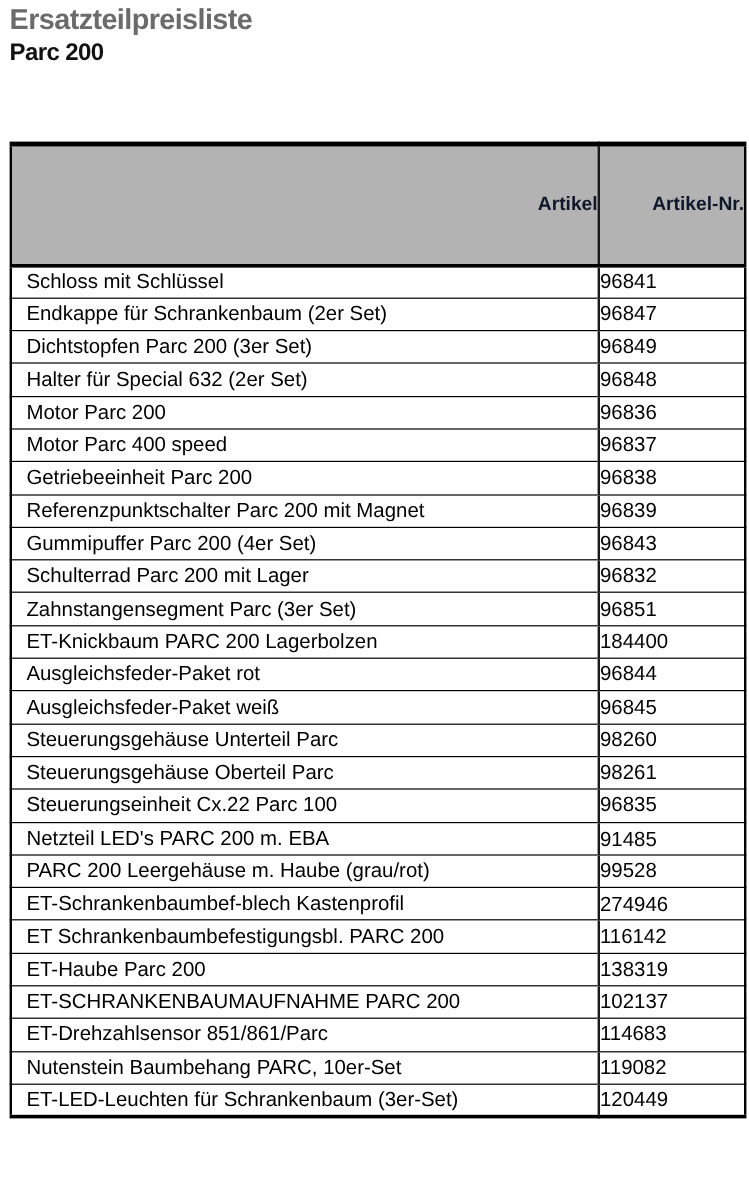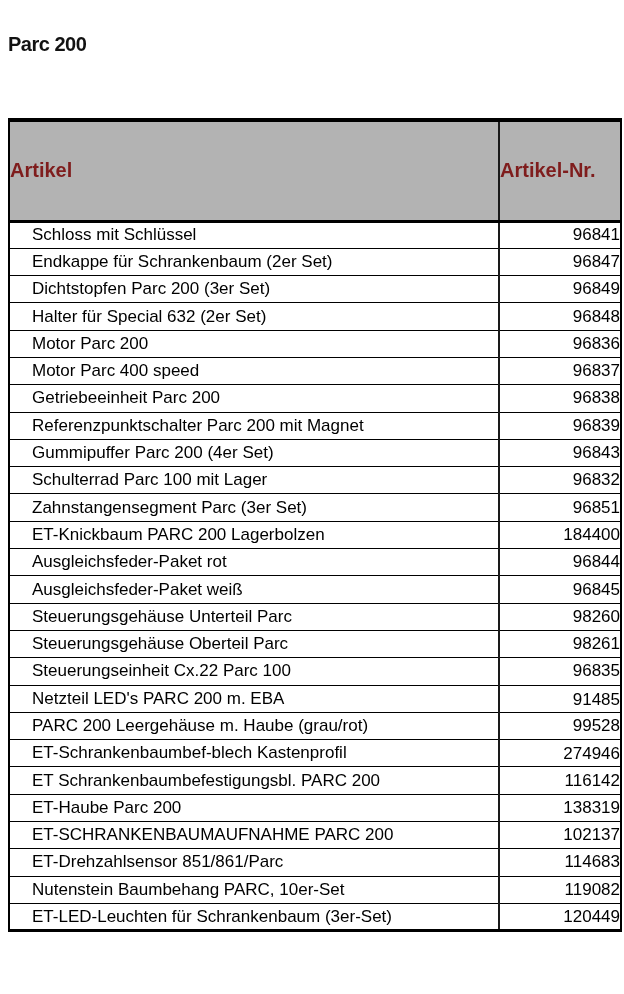--- a/index.html
+++ b/index.html
@@ -50,54 +50,55 @@
     font-size: 17px;
     color: #000;
   }
   col.col-artikel { width: 490px; }
   col.col-nr { width: 122px; }
   thead th {
     height: 101px;
     background: #b3b3b3;
     border-bottom: 3px solid #000;
     border-left: 2px solid #1a1a1a;
-    font-size: 20px;
+    font-size: 16px;
     font-weight: bold;
-    text-align: left;
+    text-align: right;
     vertical-align: middle;
-    color: #7f1d1d;
+    color: #0f172a;
   }
   thead th:first-child { border-left: none; }
   tbody td {
     height: 27.3px;
     border-top: 1.4px solid #000;
     border-left: 2px solid #1a1a1a;
     vertical-align: middle;
     white-space: nowrap;
     overflow: hidden;
   }
   tbody td:first-child { border-left: none; }
   tbody tr:first-child td { border-top: none; }
   td.c-artikel {
-    padding-left: 22px;
+    padding-left: 12px;
     text-align: left;
   }
   td.c-nr {
-    text-align: right;
+    text-align: left;
   }
   td.c-nr.shift-down {
     vertical-align: bottom;
     padding-bottom: 2px;
   }
 </style>
 </head>
 <body>
 
 <div class="page">
 
+  <div class="doc-title">Ersatzteilpreisliste</div>
 
   <div class="doc-subtitle">Parc 200</div>
 
   <table class="parts">
     <colgroup>
       <col class="col-artikel">
       <col class="col-nr">
     </colgroup>
     <thead>
       <tr>
@@ -137,21 +138,21 @@
         </tr>
         <tr>
           <td class="c-artikel">Referenzpunktschalter Parc 200 mit Magnet</td>
           <td class="c-nr">96839</td>
         </tr>
         <tr>
           <td class="c-artikel">Gummipuffer Parc 200 (4er Set)</td>
           <td class="c-nr">96843</td>
         </tr>
         <tr>
-          <td class="c-artikel">Schulterrad Parc 100 mit Lager</td>
+          <td class="c-artikel">Schulterrad Parc 200 mit Lager</td>
           <td class="c-nr">96832</td>
         </tr>
         <tr>
           <td class="c-artikel">Zahnstangensegment Parc (3er Set)</td>
           <td class="c-nr">96851</td>
         </tr>
         <tr>
           <td class="c-artikel">ET-Knickbaum PARC 200 Lagerbolzen</td>
           <td class="c-nr">184400</td>
         </tr>

